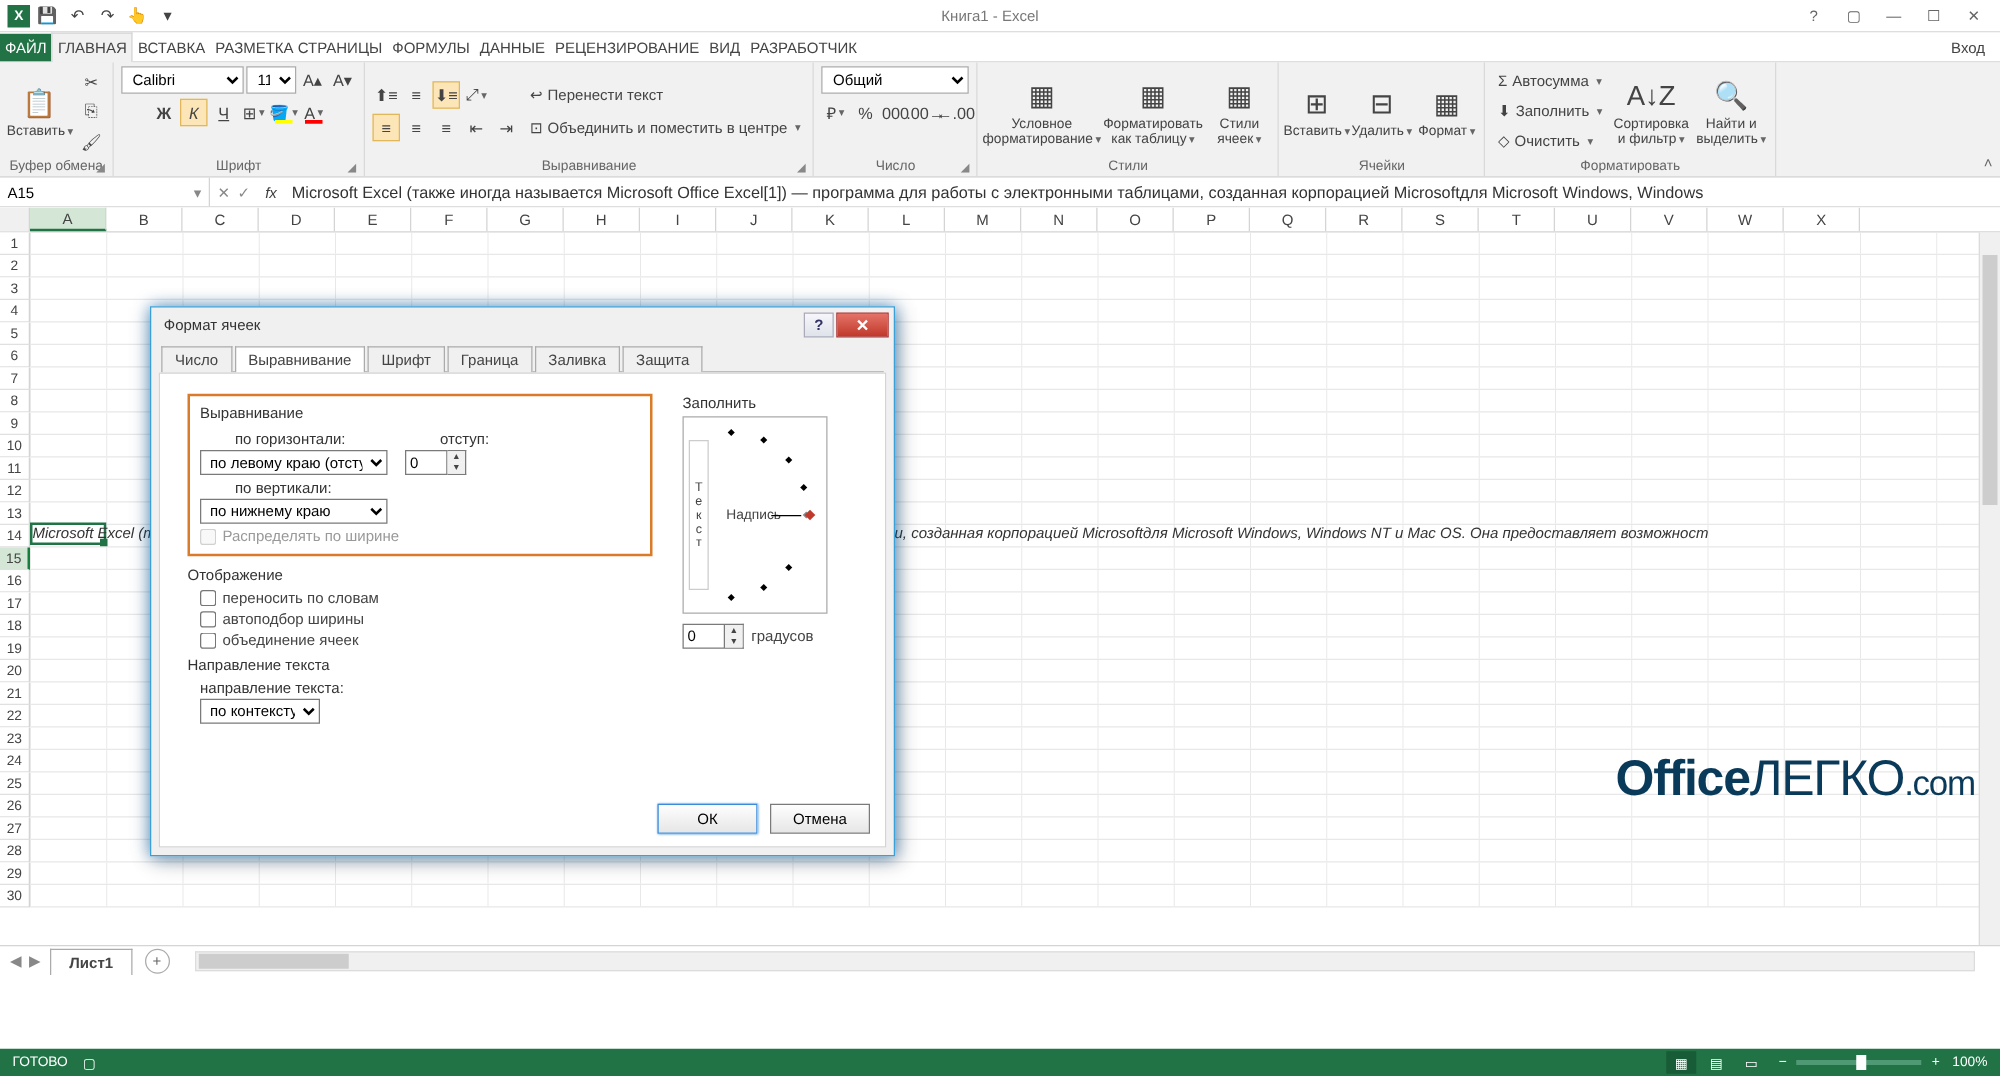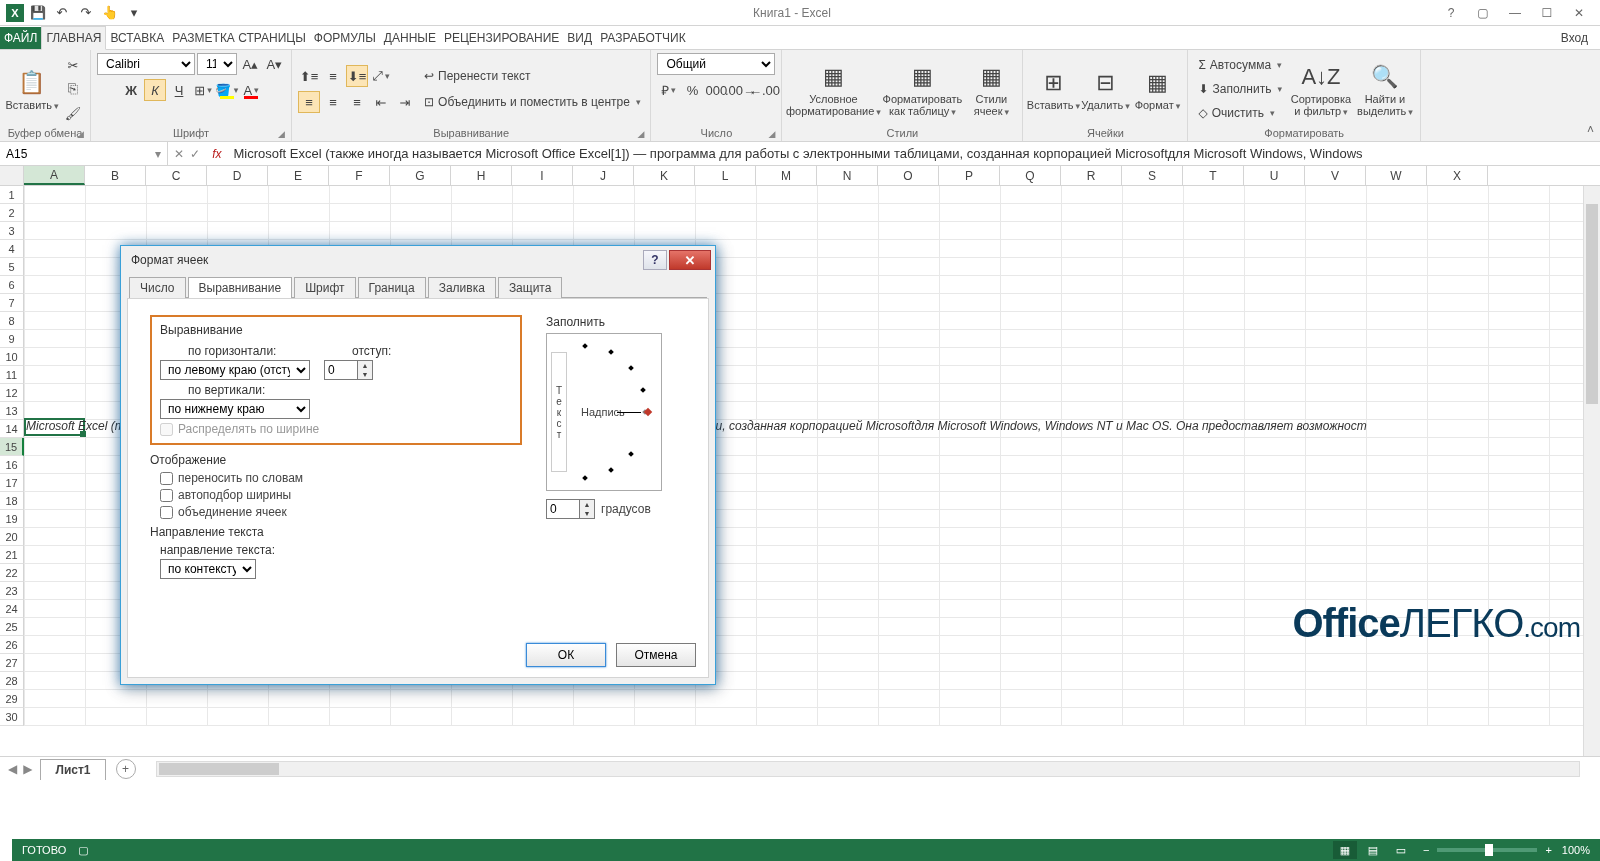--- a/index.html
+++ b/index.html
@@ -38,21 +38,21 @@
 select.rib, input.rib { font-size: 12px; border: 1px solid #ababab; background: #fff; height: 22px; padding: 0 4px; }
 .txtbtn { display: flex; align-items: center; gap: 4px; font-size: 12px; padding: 0 4px; height: 22px; }
 .ribbon-collapse { position: absolute; right: 6px; bottom: 4px; color: #666; }
 
 
 .fbar { height: 24px; border-bottom: 1px solid #d4d4d4; display: flex; align-items: center; background: #fff; }
 .namebox { width: 168px; border-right: 1px solid #d4d4d4; height: 100%; display: flex; align-items: center; }
 .namebox input { border: none; width: 100%; padding: 0 6px; font-size: 12px; outline: none; }
 .namebox .dd { color: #888; padding: 0 6px; }
 .fbtns { display: flex; padding: 0 6px; gap: 6px; color: #888; }
-.fx { font-style: italic; color: #b91c1c; padding: 0 6px; }
+.fx { font-style: italic; color: #404040; padding: 0 6px; }
 .ftext { flex: 1; padding: 0 6px; font-size: 13px; color: #333; white-space: nowrap; overflow: hidden; }
 
 
 .grid-wrap { position: relative; height: 590px; overflow: hidden; background: #fff; }
 .colhdr { display: flex; height: 20px; border-bottom: 1px solid #d4d4d4; background: #fff; }
 .colhdr .corner { width: 24px; border-right: 1px solid #d4d4d4; background: #f0f0f0; }
 .colhdr .ch { width: 61px; text-align: center; font-size: 12px; color: #444; border-right: 1px solid #d4d4d4; display: flex; align-items: center; justify-content: center; }
 .colhdr .ch.sel { background: #d4e7d6; border-bottom: 2px solid #217346; }
 .rows { display: flex; flex-direction: column; }
 .gr { display: flex; height: 18px; }
@@ -68,21 +68,21 @@
 
 
 .sheettabs { height: 24px; border-top: 1px solid #d4d4d4; display: flex; align-items: center; background: #fff; }
 .sheettabs .nav { padding: 0 8px; color: #888; display: flex; gap: 6px; }
 .sheettabs .stab { padding: 3px 14px; border: 1px solid #ababab; border-bottom: none; background: #fff; font-size: 12px; font-weight: bold; position: relative; top: 1px; }
 .sheettabs .add { width: 20px; height: 20px; border: 1px solid #ababab; border-radius: 50%; display: flex; align-items: center; justify-content: center; margin-left: 10px; color: #666; }
 .sheettabs .hscroll { flex: 1; margin: 0 20px; height: 16px; background: #f0f0f0; border: 1px solid #dcdcdc; position: relative; }
 .sheettabs .hscroll .th { position: absolute; left: 2px; width: 120px; top: 1px; bottom: 1px; background: #cdcdcd; }
 
 
-.statusbar { position: absolute; bottom: 0; left: 12px; right: 0; height: 22px; background: #217346; color: #fff; display: flex; align-items: center; font-size: 11px; padding: 0 10px; }
+.statusbar { position: absolute; bottom: 0; left: 0; right: 0; height: 22px; background: #217346; color: #fff; display: flex; align-items: center; font-size: 11px; padding: 0 10px; }
 .statusbar .sp { flex: 1; }
 .statusbar .viewbtn { width: 24px; height: 18px; display: inline-flex; align-items: center; justify-content: center; margin: 0 2px; }
 .statusbar .viewbtn.active { background: #185c37; }
 .statusbar .zoomslider { width: 100px; height: 4px; background: #4f9a75; margin: 0 8px; position: relative; }
 .statusbar .zoomslider .zt { position: absolute; left: 48px; top: -4px; width: 8px; height: 12px; background: #fff; }
 
 
 .dialog { position: absolute; left: 120px; top: 245px; width: 596px; background: #f0f0f0; border: 1px solid #3aa0d8; box-shadow: 0 0 12px rgba(0,100,180,.6), 2px 4px 16px rgba(0,0,0,.3); }
 .dlg-title { height: 28px; display: flex; align-items: center; padding: 0 4px 0 10px; font-size: 12px; color: #333; }
 .dlg-title .sp { flex: 1; }

